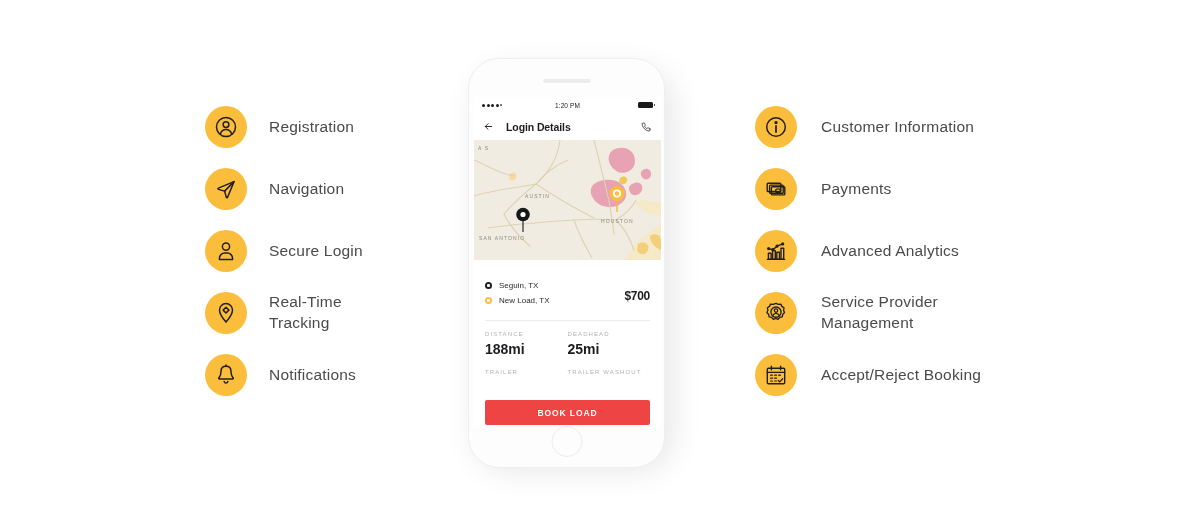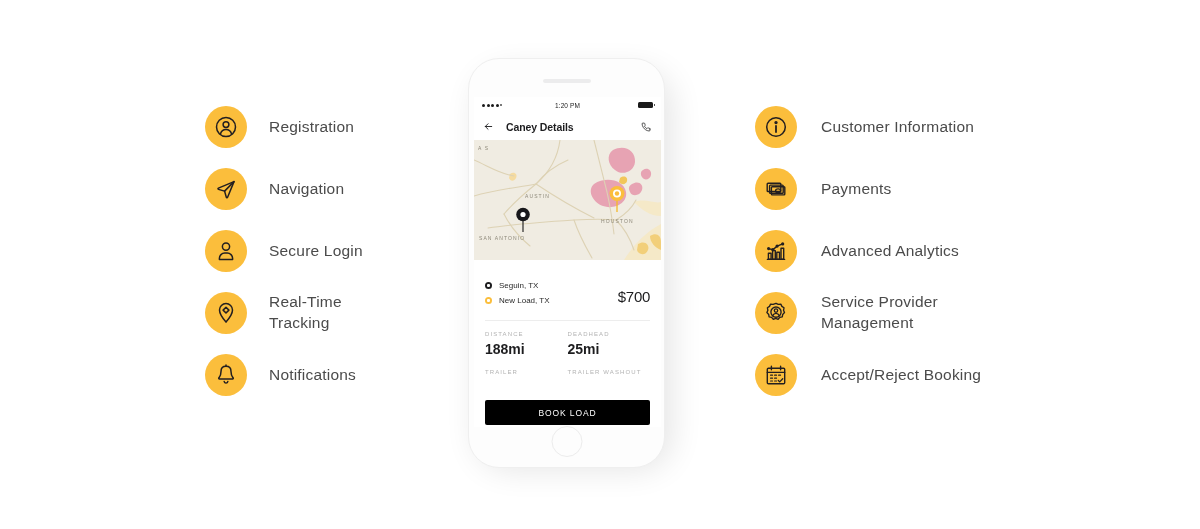--- a/index.html
+++ b/index.html
@@ -170,37 +170,37 @@
   .dot-dark::after {
     content: ""; position: absolute; left: 2.4px; top: 2.4px;
     width: 2.2px; height: 2.2px; border-radius: 50%; background: #fff;
   }
   .dot-amber { background: #fbbe3c; position: relative; }
   .dot-amber::after {
     content: ""; position: absolute; left: 2.4px; top: 2.4px;
     width: 2.2px; height: 2.2px; border-radius: 50%; background: #fff;
   }
   .route-city { font-size: 8px; color: #2a2a2a; }
-  .price { font-size: 15px; font-weight: 400; color: #1d1d1f; letter-spacing: -0.3px; }
+  .price { font-size: 12px; font-weight: 700; color: #1d1d1f; letter-spacing: -0.3px; }
 
   .divider { height: 1px; background: #ededed; margin-top: 9px; }
 
   .stat-grid { display: flex; padding-top: 10px; }
   .stat { flex: 1; }
   .stat-k {
     font-size: 6px; color: #b3b3b3; letter-spacing: 1.1px; margin-bottom: 4px;
   }
   .stat-v { font-size: 14px; font-weight: 700; color: #1d1d1f; }
   .stat-row2 { display: flex; padding-top: 12px; }
 
   .cta-wrap { background: #fff; padding: 9px 11px 0 11px; }
   .cta {
-    height: 25px; background: #000000; border-radius: 2px;
+    height: 25px; background: #ef4444; border-radius: 2px;
     display: flex; align-items: center; justify-content: center;
-    color: #fff; font-size: 8.5px; font-weight: 400; letter-spacing: 0.9px;
+    color: #fff; font-size: 8.5px; font-weight: 700; letter-spacing: 0.9px;
   }
   .cta-sub {
     text-align: center; font-size: 6.5px; color: #a0a0a0;
     margin-top: 8px;
   }
 
   .home-btn {
     position: absolute; left: 50%; transform: translateX(-50%);
     bottom: 10px; width: 31px; height: 31px;
     border-radius: 50%; border: 1px solid #ececec; background: #fdfdfd;
@@ -358,21 +358,21 @@
         <div class="batt"></div>
       </div>
 
       <div class="navbar">
         <span>
           <svg width="11" height="11" viewBox="0 0 24 24" fill="none" stroke="#1d1d1f" stroke-width="2" stroke-linecap="round" stroke-linejoin="round">
             <path d="M19 12H5"></path>
               <path d="M11 6l-6 6 6 6"></path>
           </svg>
         </span>
-        <span class="nav-title">Caney Details</span>
+        <span class="nav-title">Login Details</span>
         <span class="nav-right">
           <svg width="10" height="10" viewBox="0 0 24 24" fill="none" stroke="#1d1d1f" stroke-width="1.8" stroke-linecap="round" stroke-linejoin="round">
             <path d="M21.5 16.9v2.8a1.9 1.9 0 0 1-2.1 1.9 18.8 18.8 0 0 1-8.2-2.9 18.5 18.5 0 0 1-5.7-5.7A18.8 18.8 0 0 1 2.6 4.7 1.9 1.9 0 0 1 4.5 2.6h2.8a1.9 1.9 0 0 1 1.9 1.6c0.12 0.9 0.34 1.8 0.66 2.7a1.9 1.9 0 0 1-0.43 2l-1.2 1.2a15 15 0 0 0 5.7 5.7l1.2-1.2a1.9 1.9 0 0 1 2-0.43c0.87 0.32 1.78 0.54 2.7 0.66a1.9 1.9 0 0 1 1.6 1.9z"></path>
           </svg>
         </span>
       </div>
 
       <div class="map">
         <svg width="187" height="120" viewBox="0 0 187 120">
           <rect x="0" y="0" width="187" height="120" fill="#f0ece2"></rect>

